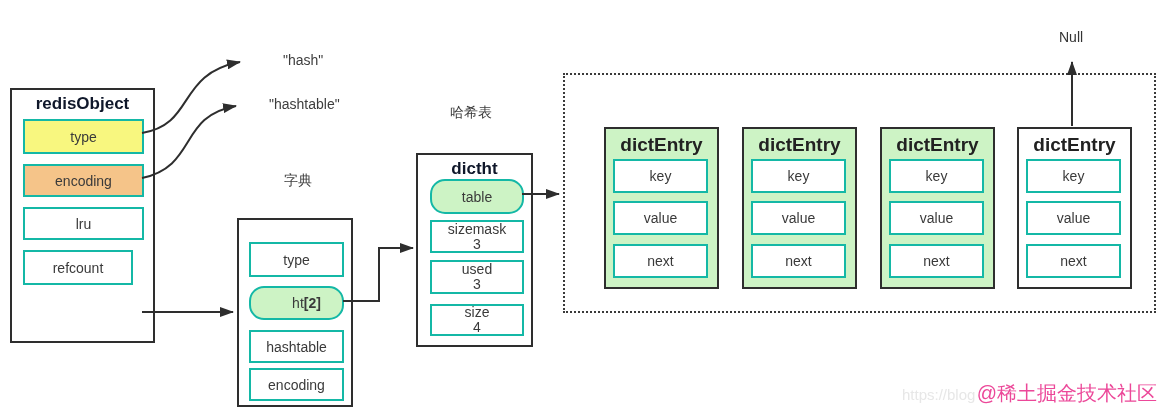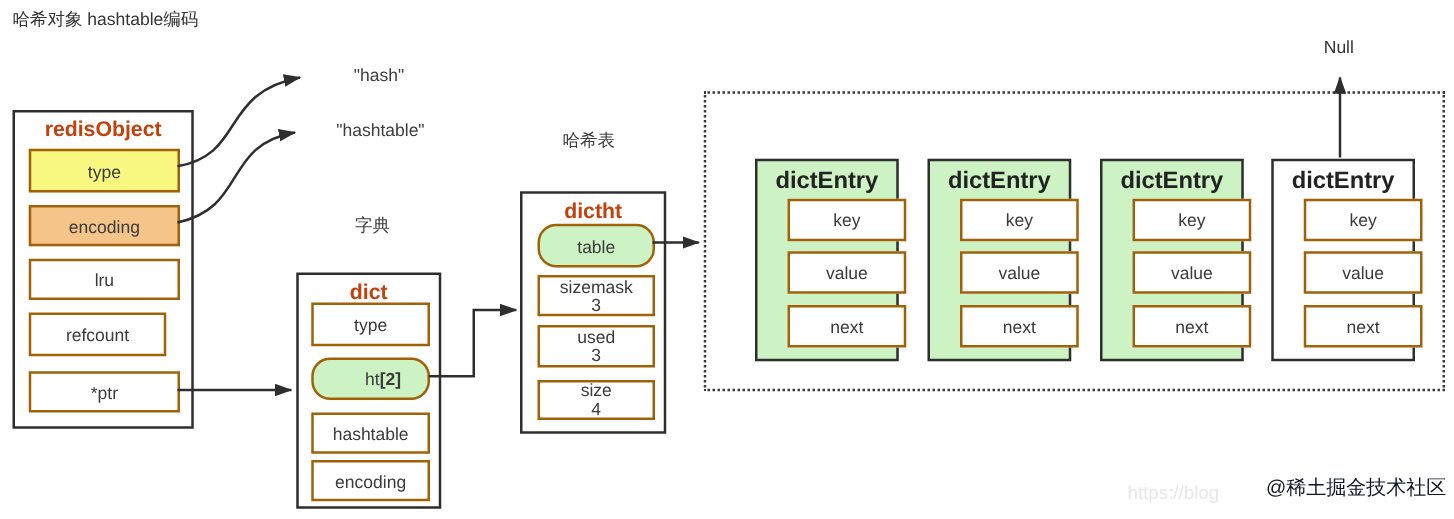--- a/index.html
+++ b/index.html
@@ -9,80 +9,77 @@
     position:relative; width:1163px; height:415px; background:#ffffff;
     overflow:hidden; color:#333;
   }
   .caption { position:absolute; font-size:14px; color:#3d3d3d; white-space:nowrap; }
   .page-title { position:absolute; left:10px; top:7px; font-size:14px; color:#333; }
 
   .struct-box {
     position:absolute; border:2px solid #2e2e2e; background:#fff;
   }
   .struct-title {
-    text-align:center; font-weight:bold; font-size:17px; color:#c2410c; padding-top:4px;
+    text-align:center; font-weight:bold; font-size:17px; color:#0f172a; padding-top:4px;
   }
   .field {
-    position:absolute; border:2px solid #a16207; background:#fff;
+    position:absolute; border:2px solid #14b8a6; background:#fff;
     display:flex; align-items:center; justify-content:center;
     font-size:14px; color:#3a3a3a; text-align:center;
   }
   .field.two-line { flex-direction:column; line-height:15px; font-size:14px; }
   .bg-yellow { background:#F8F77F; }
   .bg-orange { background:#F5C489; }
   .bg-green  { background:#CDF3C5;border-radius:15px; }
 
   .dashed-region {
     position:absolute; left:563px; top:73px; width:593px; height:240px;
     border:2px dotted #3a3a3a; background:transparent;
   }
   .entry {
     position:absolute; top:52px; width:115px; height:162px;
     border:2px solid #2e2e2e;
   }
   .entry.green { background:#CDF3C5; }
   .entry.white { background:#ffffff; }
   .entry-title { text-align:center; font-weight:bold; font-size:19px; color:#222; padding-top:5px; }
-  .entry .field { left:24px; width:95px; height:34px; }
+  .entry .field { left:7px; width:95px; height:34px; }
 
   .arrow-layer {
     position:absolute; left:0; top:0; width:1163px; height:415px;
     z-index:5; pointer-events:none;
   }
   .bold-part { font-weight:bold; }
   .watermark-main {
-    position:absolute; right:6px; top:380px; font-size:16px; color:#0f172a; z-index:6;
+    position:absolute; right:6px; top:380px; font-size:20px; color:#ec4899; z-index:6;
   }
   .watermark-faint {
     position:absolute; left:902px; top:386px; font-size:15px; color:#e7e7e7; z-index:1;
   }
   .null-label { position:absolute; left:1059px; top:29px; font-size:14px; color:#333; }
 </style>
 </head>
 <body>
 
 <div class="canvas">
 
-  <div class="page-title">哈希对象 hashtable编码</div>
 
   <div class="struct-box" style="left:10px; top:88px; width:145px; height:255px;">
     <div class="struct-title">redisObject</div>
     <div class="field bg-yellow" style="left:11px; top:29px; width:121px; height:35px;">type</div>
     <div class="field bg-orange" style="left:11px; top:74px; width:121px; height:33px;">encoding</div>
     <div class="field" style="left:11px; top:117px; width:121px; height:33px;">lru</div>
     <div class="field" style="left:11px; top:160px; width:110px; height:35px;">refcount</div>
-    <div class="field" style="left:11px; top:207px; width:121px; height:33px;">*ptr</div>
   </div>
 
   <div class="caption" style="left:283px; top:52px;">"hash"</div>
   <div class="caption" style="left:269px; top:96px;">"hashtable"</div>
 
   <div class="caption" style="left:284px; top:172px;">字典</div>
   <div class="struct-box" style="left:237px; top:218px; width:116px; height:189px;">
-    <div class="struct-title">dict</div>
     <div class="field" style="left:10px; top:22px; width:95px; height:35px;">type</div>
     <div class="field bg-green" style="left:10px; top:66px; width:95px; height:34px;padding-left:20px;">
         <span>ht </span>
         <span class="bold-part">[2]</span>
       </div>
     <div class="field" style="left:10px; top:110px; width:95px; height:33px;">hashtable</div>
     <div class="field" style="left:10px; top:148px; width:95px; height:33px;">encoding</div>
   </div>
 
   <div class="caption" style="left:450px; top:104px;">哈希表</div>

